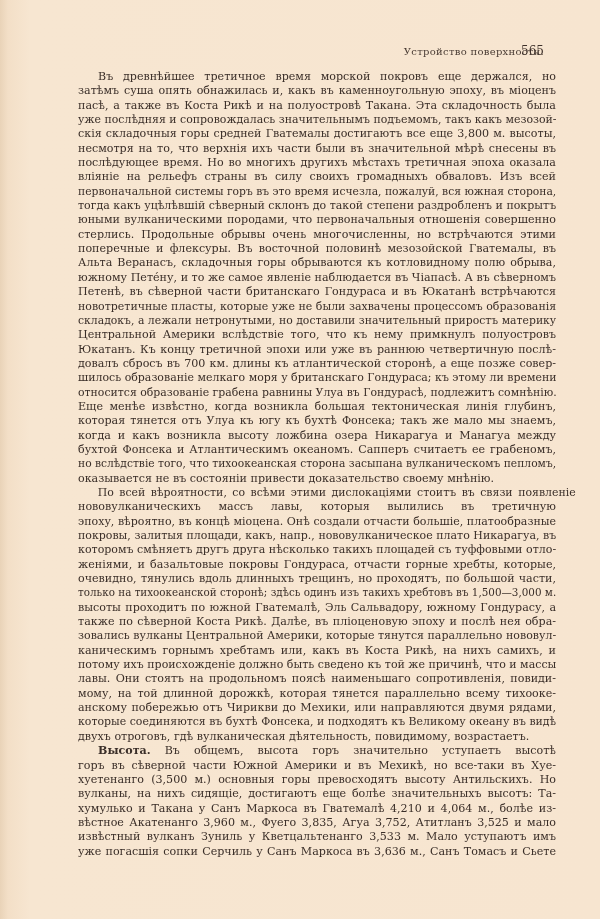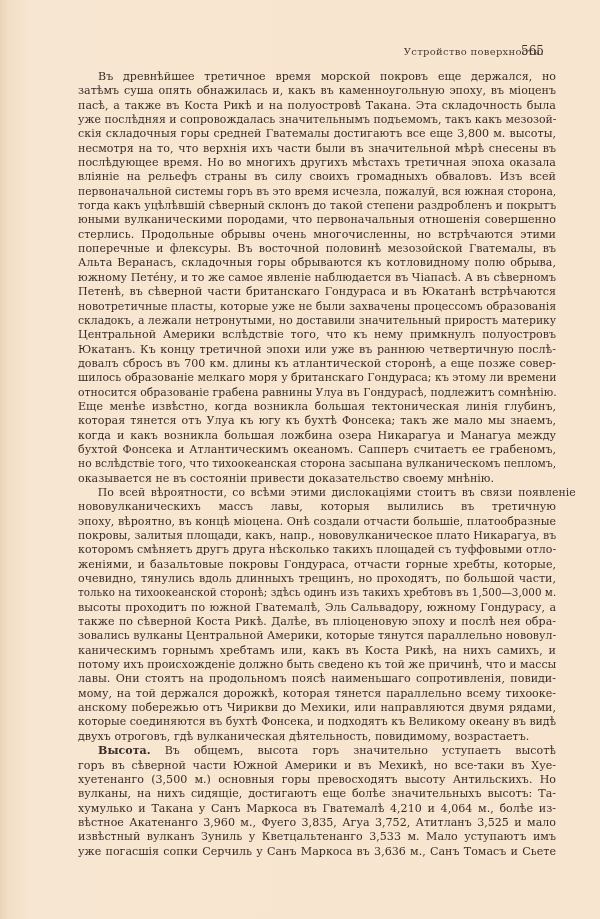--- a/index.html
+++ b/index.html
@@ -70,42 +70,42 @@
       <span class="line" style="display: block; width: auto;">Петенѣ, въ сѣверной части британскаго Гондураса и въ Юкатанѣ встрѣчаются</span>
       <span class="line" style="display: block; width: 483px; transform-origin: left center; transform: scaleX(0.99);">новотретичные пласты, которые уже не были захвачены процессомъ образованія</span>
       <span class="line" style="display: block; width: 490px; transform-origin: left center; transform: scaleX(0.976);">складокъ, а лежали нетронутыми, но доставили значительный приростъ материку</span>
       <span class="line" style="display: block; width: auto;">Центральной Америки вслѣдствіе того, что къ нему примкнулъ полуостровъ</span>
       <span class="line" style="display: block; width: auto;">Юкатанъ. Къ концу третичной эпохи или уже въ раннюю четвертичную послѣ-</span>
       <span class="line" style="display: block; width: auto;">довалъ сбросъ въ 700 км. длины къ атлантической сторонѣ, а еще позже совер-</span>
       <span class="line" style="display: block; width: 484px; transform-origin: left center; transform: scaleX(0.988);">шилось образованіе мелкаго моря у британскаго Гондураса; къ этому ли времени</span>
       <span class="line" style="display: block; width: 487px; transform-origin: left center; transform: scaleX(0.982);">относится образованіе грабена равнины Улуа въ Гондурасѣ, подлежитъ сомнѣнію.</span>
       <span class="line" style="display: block; width: auto;">Еще менѣе извѣстно, когда возникла большая тектоническая линія глубинъ,</span>
       <span class="line" style="display: block; width: auto;">которая тянется отъ Улуа къ югу къ бухтѣ Фонсека; такъ же мало мы знаемъ,</span>
-      <span class="line" style="display: block; width: auto;">когда и какъ возникла большая ложбина озера Никарагуа и Манагуа между</span>
+      <span class="line" style="display: block; width: auto;">когда и какъ возникла высоту ложбина озера Никарагуа и Манагуа между</span>
       <span class="line" style="display: block; width: auto;">бухтой Фонсека и Атлантическимъ океаномъ. Сапперъ считаетъ ее грабеномъ,</span>
       <span class="line" style="display: block; width: 495px; transform-origin: left center; transform: scaleX(0.966);">но вслѣдствіе того, что тихоокеанская сторона засыпана вулканическомъ пепломъ,</span>
       <span class="line last" style="display: block; width: auto;">оказывается не въ состояніи привести доказательство своему мнѣнію.</span>
     </div>
 
     <div>
       <span class="line indent" style="display: block; width: 485.306px; transform-origin: left center; transform: scaleX(0.985);">По всей вѣроятности, со всѣми этими дислокаціями стоитъ въ связи появленіе</span>
       <span class="line" style="display: block; width: auto;">нововулканическихъ массъ лавы, которыя вылились въ третичную</span>
       <span class="line" style="display: block; width: 481px; transform-origin: left center; transform: scaleX(0.994);">эпоху, вѣроятно, въ концѣ міоцена. Онѣ создали отчасти большіе, платообразные</span>
       <span class="line" style="display: block; width: 483px; transform-origin: left center; transform: scaleX(0.99);">покровы, залитыя площади, какъ, напр., нововулканическое плато Никарагуа, въ</span>
       <span class="line" style="display: block; width: 481px; transform-origin: left center; transform: scaleX(0.994);">которомъ смѣняетъ другъ друга нѣсколько такихъ площадей съ туффовыми отло-</span>
       <span class="line" style="display: block; width: auto;">женіями, и базальтовые покровы Гондураса, отчасти горные хребты, которые,</span>
       <span class="line" style="display: block; width: auto;">очевидно, тянулись вдоль длинныхъ трещинъ, но проходятъ, по большой части,</span>
       <span class="line" style="display: block; width: 512px; transform-origin: left center; transform: scaleX(0.934);">только на тихоокеанской сторонѣ; здѣсь одинъ изъ такихъ хребтовъ въ 1,500—3,000 м.</span>
       <span class="line" style="display: block; width: auto;">высоты проходитъ по южной Гватемалѣ, Эль Сальвадору, южному Гондурасу, а</span>
       <span class="line" style="display: block; width: auto;">также по сѣверной Коста Рикѣ. Далѣе, въ пліоценовую эпоху и послѣ нея обра-</span>
       <span class="line" style="display: block; width: 482px; transform-origin: left center; transform: scaleX(0.992);">зовались вулканы Центральной Америки, которые тянутся параллельно нововул-</span>
       <span class="line" style="display: block; width: auto;">каническимъ горнымъ хребтамъ или, какъ въ Коста Рикѣ, на нихъ самихъ, и</span>
       <span class="line" style="display: block; width: 482px; transform-origin: left center; transform: scaleX(0.992);">потому ихъ происхожденіе должно быть сведено къ той же причинѣ, что и массы</span>
       <span class="line" style="display: block; width: auto;">лавы. Они стоятъ на продольномъ поясѣ наименьшаго сопротивленія, повиди-</span>
-      <span class="line" style="display: block; width: auto;">мому, на той держался дорожкѣ, которая тянется параллельно всему тихооке-</span>
+      <span class="line" style="display: block; width: auto;">мому, на той длинной дорожкѣ, которая тянется параллельно всему тихооке-</span>
       <span class="line" style="display: block; width: auto;">анскому побережью отъ Чирикви до Мехики, или направляются двумя рядами,</span>
       <span class="line" style="display: block; width: 485px; transform-origin: left center; transform: scaleX(0.986);">которые соединяются въ бухтѣ Фонсека, и подходятъ къ Великому океану въ видѣ</span>
       <span class="line last" style="display: block; width: auto;">двухъ отроговъ, гдѣ вулканическая дѣятельность, повидимому, возрастаетъ.</span>
     </div>
 
     <div>
       <span class="line indent" style="display: block; width: auto;"><span class="bold">Высота.</span> <span>Въ общемъ, высота горъ значительно уступаетъ высотѣ</span></span>
       <span class="line" style="display: block; width: auto;">горъ въ сѣверной части Южной Америки и въ Мехикѣ, но все-таки въ Хуе-</span>
       <span class="line" style="display: block; width: auto;">хуетенанго (3,500 м.) основныя горы превосходятъ высоту Антильскихъ. Но</span>
       <span class="line" style="display: block; width: auto;">вулканы, на нихъ сидящіе, достигаютъ еще болѣе значительныхъ высотъ: Та-</span>

